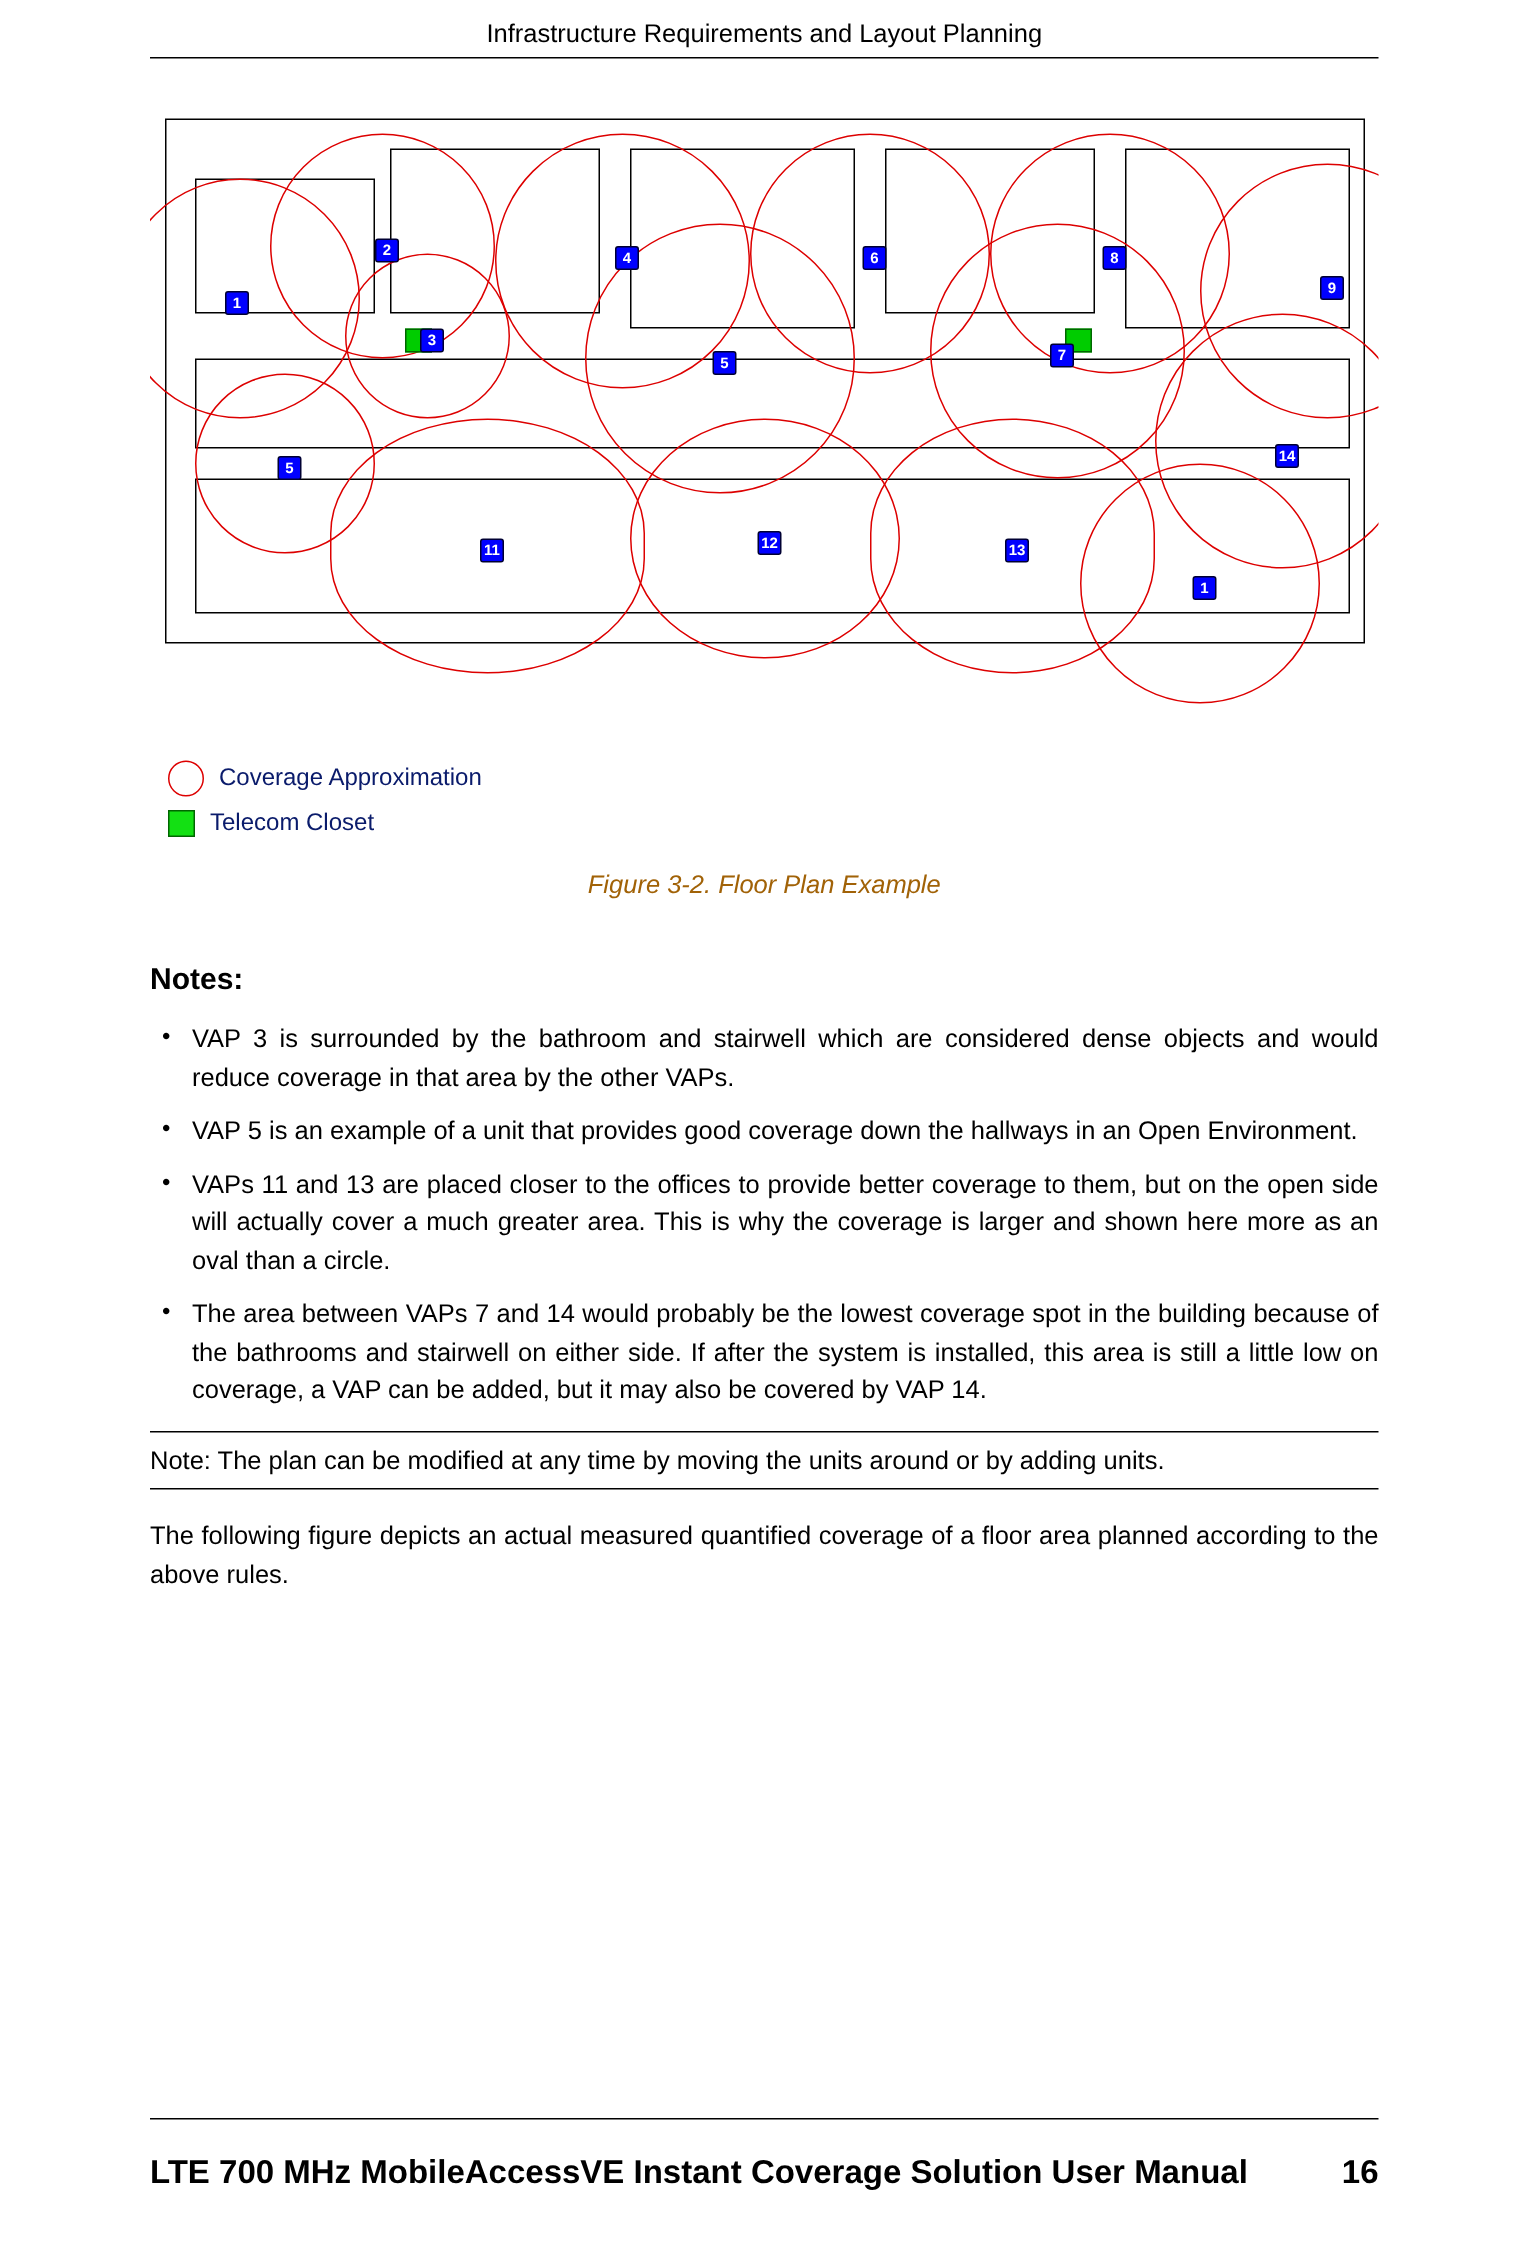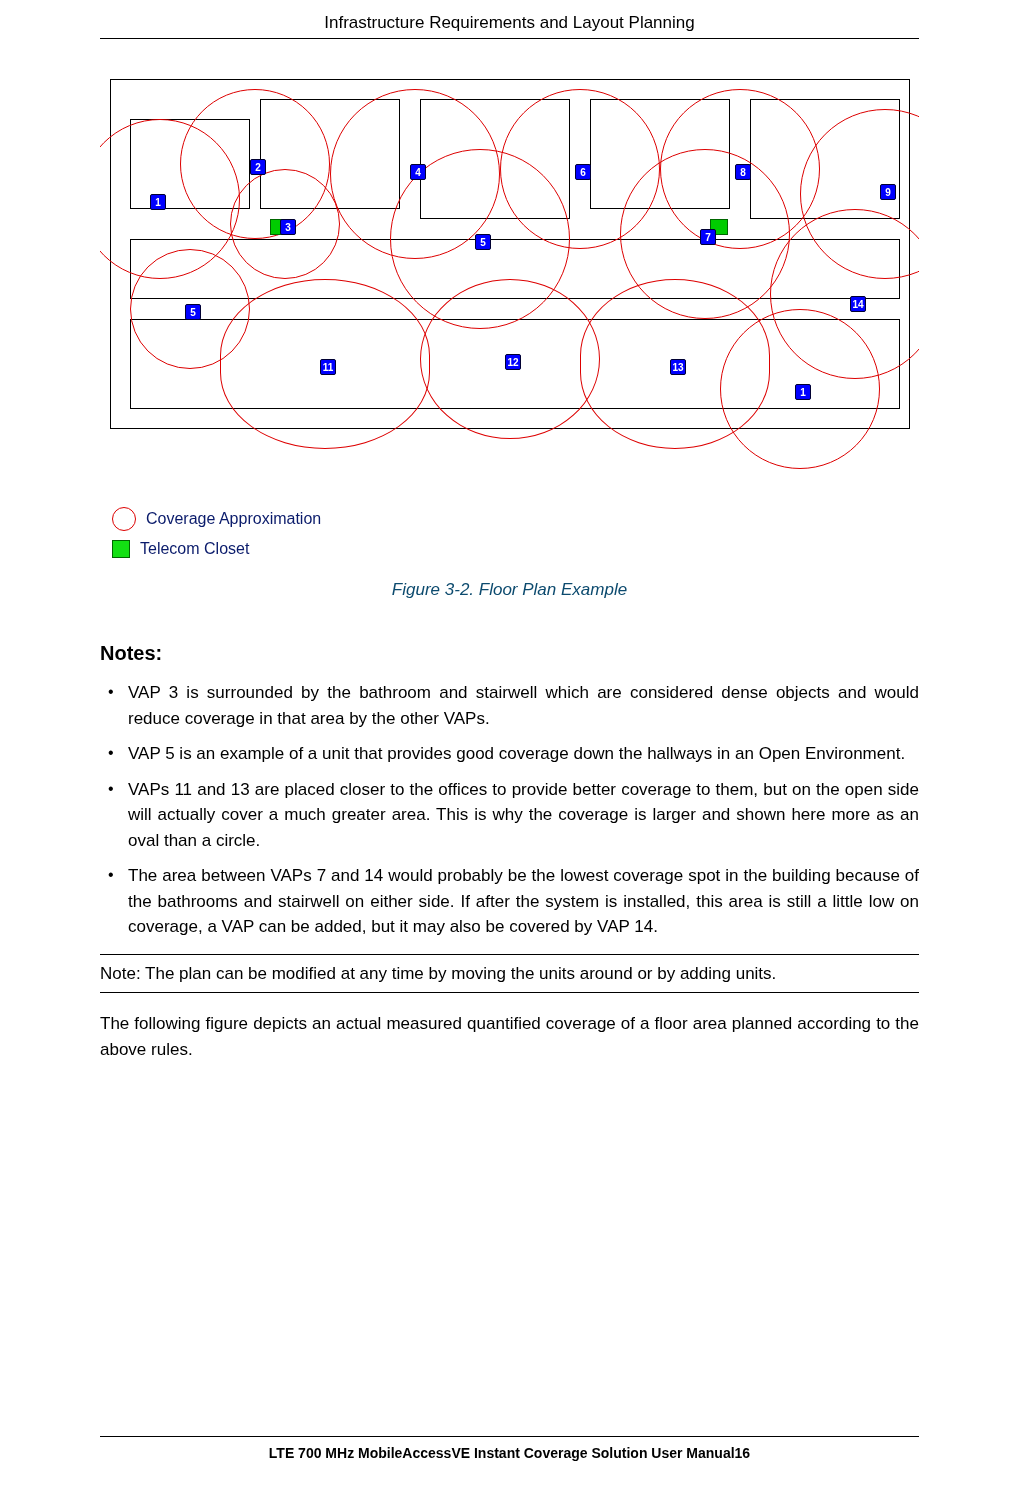--- a/index.html
+++ b/index.html
@@ -99,21 +99,21 @@
     }
     .legend-red {
       width: 24px;
       height: 24px;
       border: 1.5px solid #d00;
       border-radius: 50%;
     }
     .caption {
       text-align: center;
       font-style: italic;
-      color: #0c4a6e;
+      color: #a16207;
       font-size: 17px;
       margin: 16px 0 22px 0;
     }
     .notes-head {
       font-weight: bold;
       font-size: 20px;
       margin-bottom: 12px;
       margin-top: 36px;
     }
     ul.notes {
@@ -144,25 +144,25 @@
       text-align: justify;
       font-size: 17px;
       margin-bottom: 20px;
     }
     .footer {
       position: absolute;
       bottom: 30px;
       left: 100px;
       right: 100px;
       border-top: 1.5px solid #000;
-      padding-top: 6px;
+      padding-top: 18px;
       display: flex;
-      justify-content: center;
+      justify-content: space-between;
       font-weight: bold;
-      font-size: 14px;
+      font-size: 22px;
     }
   </style>
 </head>
 <body>
 
 <div class="page">
   <div class="header">
     <span>Infrastructure Requirements and Layout Planning</span>
   </div>
 

